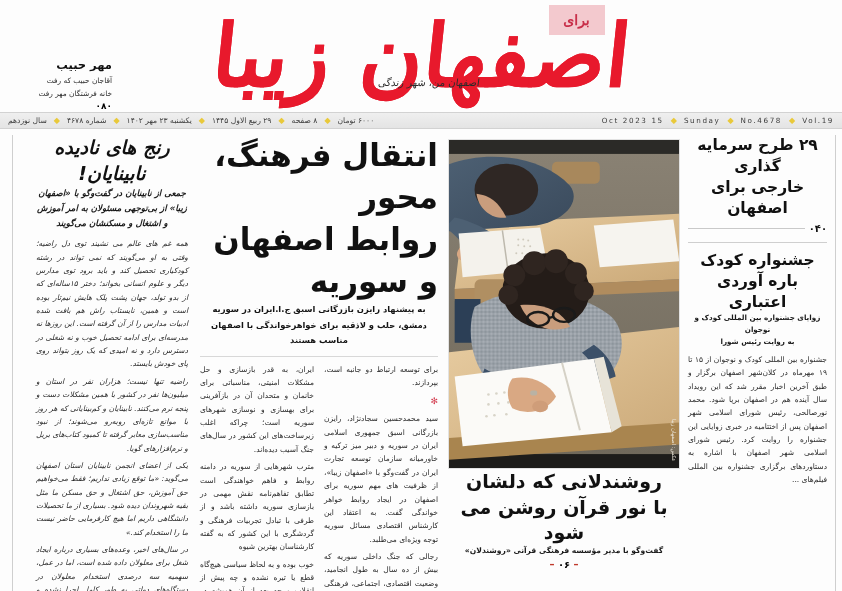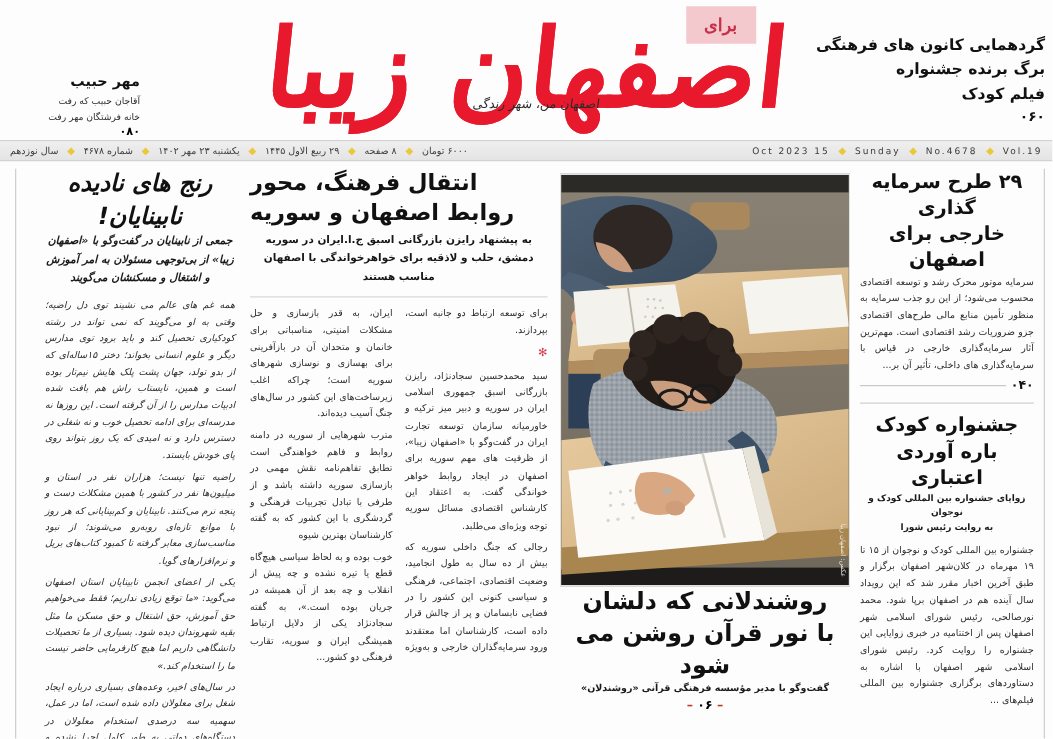--- a/index.html
+++ b/index.html
@@ -110,21 +110,21 @@
   }
   .body-txt p{margin:0 0 4px 0;}
   .pagemark{
     font-size:10px;font-weight:700;color:#111;margin-top:4px;
     display:flex;align-items:center;gap:4px;
   }
   .pagemark .rule{flex:1;height:1px;background:#c9c9c9;}
 
   
   .hl-main{
-    font-size:18px;text-align:left;line-height:1.4;margin:2px 0 8px 0;
+    font-size:31px;text-align:right;line-height:1.4;margin:2px 0 8px 0;
     letter-spacing:-1px;
   }
   .sub-main{
     font-size:8.4px;font-weight:700;line-height:1.8;text-align:center;
     color:#151515;margin-bottom:8px;
   }
   .two-col{
     column-count:2;column-gap:10px;column-rule:0;
   }
   .sec-head{
@@ -181,26 +181,20 @@
     </div>
 
     <div class="logo-wrap">
       <div class="logo-stack">
         <div class="jasar-box">برای</div>
         <div class="logo-script">اصفهان زیبا</div>
         <div class="logo-slogan">اصفهان من، شهر زندگی</div>
       </div>
     </div>
 
-    <div class="teaser-right">
-      <div class="t-line">گردهمایی کانون های فرهنگی</div>
-      <div class="t-line">برگ برنده جشنواره</div>
-      <div class="t-line">فیلم کودک</div>
-      <div class="t-page">۰۶۰</div>
-    </div>
   </div>
 
   <div class="infobar">
     <div class="grp">
       <span class="it">Vol.19</span>
       <span class="dot">◆</span>
       <span class="it">No.4678</span>
       <span class="dot">◆</span>
       <span class="it">Sunday</span>
       <span class="dot">◆</span>
@@ -223,21 +217,20 @@
 
   <div class="content">
 
     <div class="col col-left">
 
       <div class="story">
         <h2 class="hl hl-l">
           <span>۲۹ طرح سرمایه گذاری</span><br>
           <span>خارجی برای اصفهان</span>
         </h2>
-        <div class="body-txt">سرمایه موتور محرک رشد و توسعه اقتصادی محسوب می‌شود؛ از این رو جذب سرمایه به منظور تأمین منابع مالی طرح‌های اقتصادی جزو ضروریات رشد اقتصادی است. مهم‌ترین آثار سرمایه‌گذاری خارجی در قیاس با سرمایه‌گذاری های داخلی، تأثیر آن بر...</div>
         <div class="pagemark">
           <span>۰۴۰</span>
           <span class="rule"></span>
         </div>
       </div>
 
       <div class="divider"></div>
 
       <div class="story">
         <h2 class="hl hl-l">

